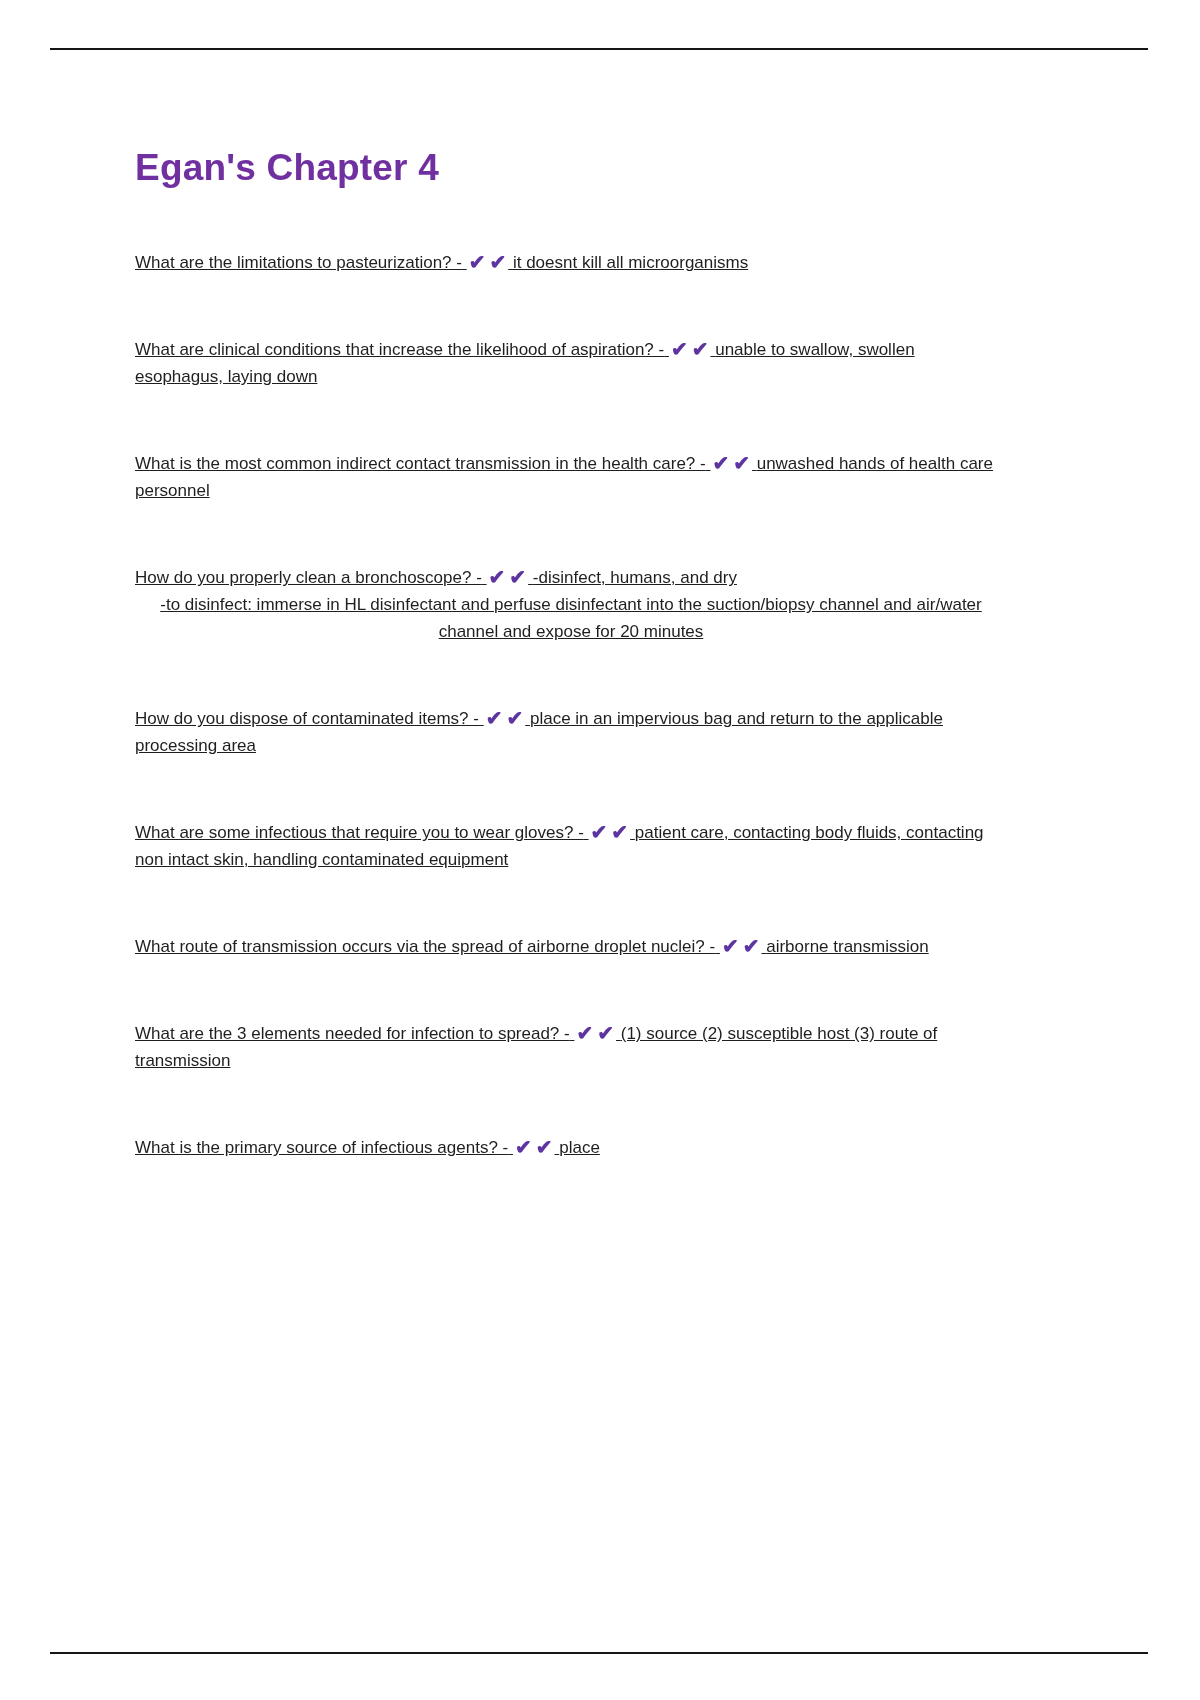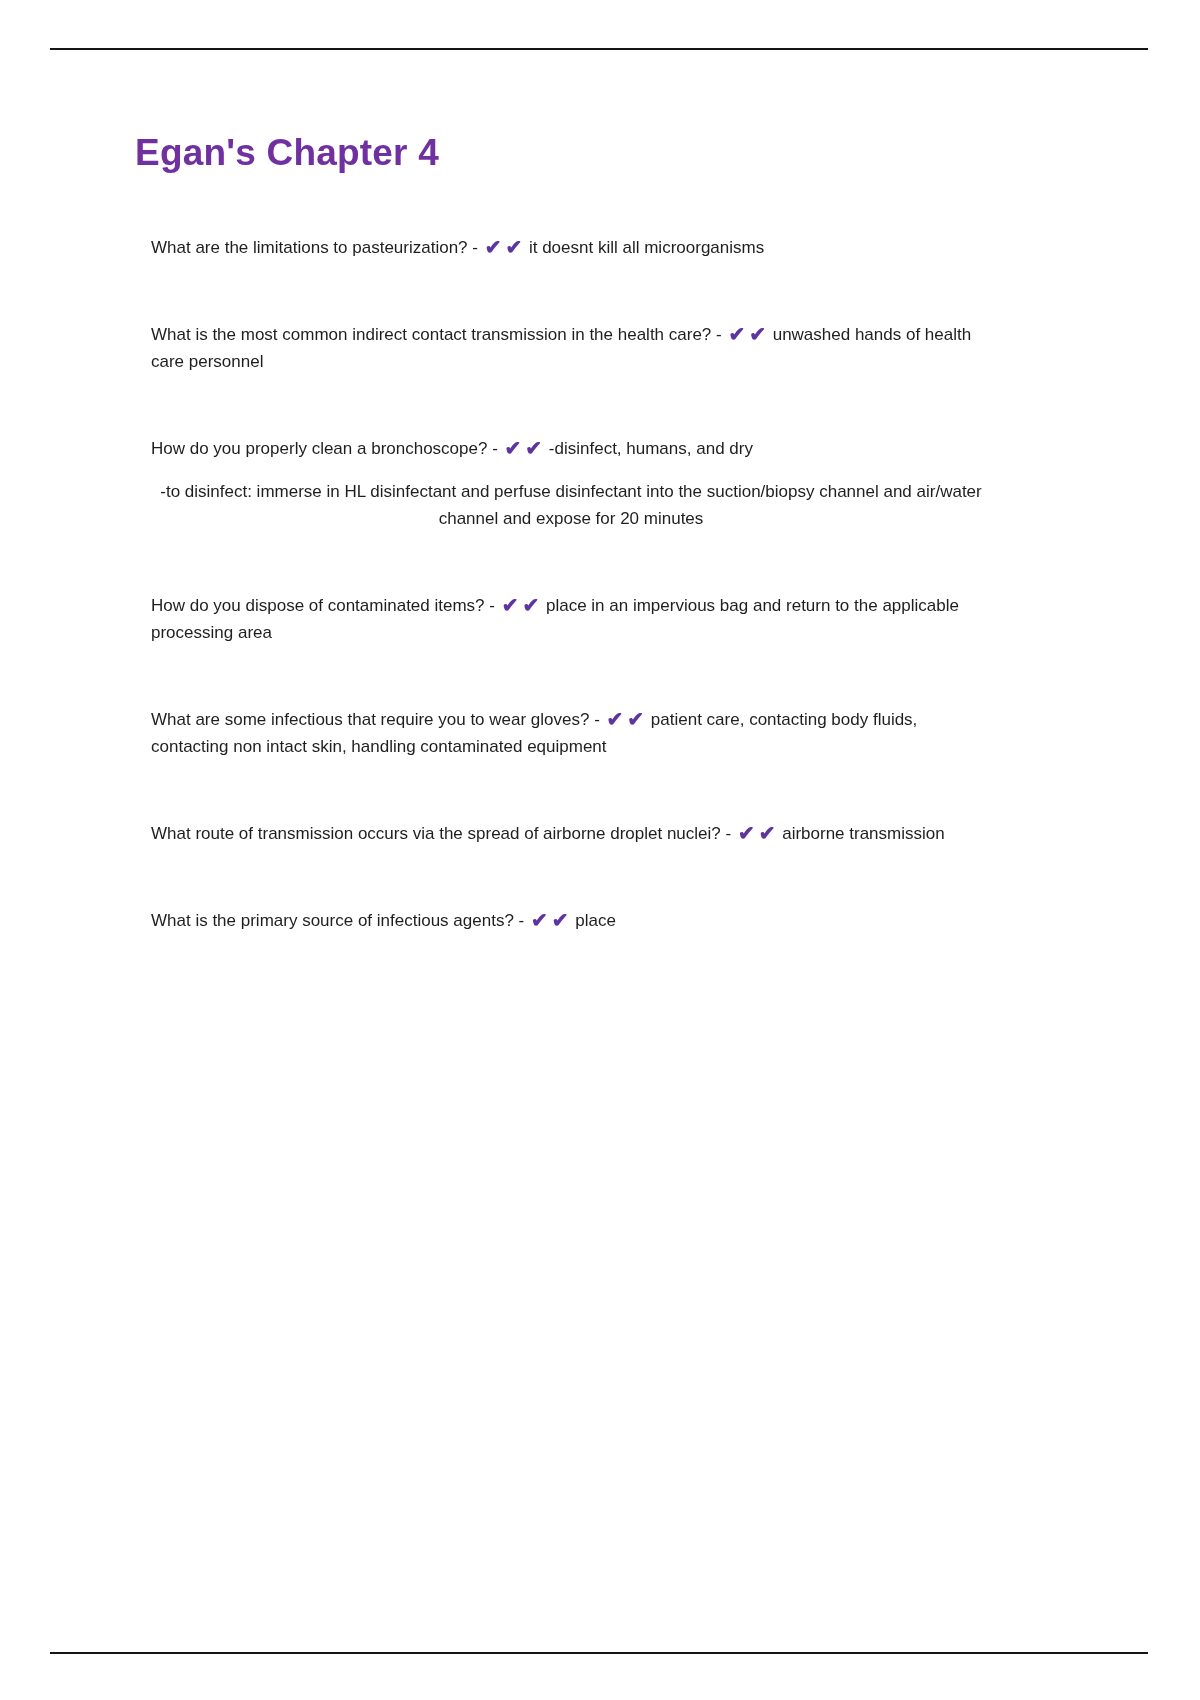--- a/index.html
+++ b/index.html
@@ -21,41 +21,42 @@
     position: absolute;
     left: 50px;
     right: 52px;
     height: 0;
     border-top: 2px solid #151515;
   }
   .rule.top { top: 48px; }
   .rule.bottom { top: 1652px; }
   .content {
     position: absolute;
-    top: 1px;
+    top: 16px;
     left: 135px;
     width: 872px;
     padding-top: 130px;
     box-sizing: border-box;
   }
   h1.doc-title {
     margin: 0 0 58px 0;
     font-size: 37px;
     line-height: 1.2;
     font-weight: bold;
     color: #7030A0;
     letter-spacing: 0.2px;
   }
   .qa-item {
     margin: 0 0 59px 0;
     font-size: 17px;
     line-height: 27px;
   }
   .qa-item p {
-    margin: 16px;
+    margin: 0;
+    text-decoration: underline;
   }
   .qa-note {
     margin: 15px 0 0 0;
     text-align: center;
   }
   .check {
     color: #5E35A0;
     font-weight: bold;
     font-size: 20px;
     line-height: 27px;
@@ -75,20 +76,25 @@
     <h1 class="doc-title">Egan's Chapter 4</h1>
 
     <div>
 
       <div class="qa-item">
         <p><span>What are the limitations to pasteurization? -</span>
           <span class="check">✔</span><span class="check">✔</span>
           <span>it doesnt kill all microorganisms</span></p>
       </div>
 
+      <div class="qa-item">
+        <p><span>What are clinical conditions that increase the likelihood of aspiration? -</span>
+          <span class="check">✔</span><span class="check">✔</span>
+          <span>unable to swallow, swollen esophagus, laying down</span></p>
+      </div>
 
 
       <div class="qa-item">
         <p><span>What is the most common indirect contact transmission in the health care? -</span>
           <span class="check">✔</span><span class="check">✔</span>
           <span>unwashed hands of health care personnel</span></p>
       </div>
 
       <div class="qa-item">
         <p><span>How do you properly clean a bronchoscope? -</span>
@@ -108,20 +114,25 @@
           <span class="check">✔</span><span class="check">✔</span>
           <span>patient care, contacting body fluids, contacting non intact skin, handling contaminated equipment</span></p>
       </div>
 
       <div class="qa-item">
         <p><span>What route of transmission occurs via the spread of airborne droplet nuclei? -</span>
           <span class="check">✔</span><span class="check">✔</span>
           <span>airborne transmission</span></p>
       </div>
 
+      <div class="qa-item">
+        <p><span>What are the 3 elements needed for infection to spread? -</span>
+          <span class="check">✔</span><span class="check">✔</span>
+          <span>(1) source (2) susceptible host (3) route of transmission</span></p>
+      </div>
 
       <div class="qa-item">
         <p><span>What is the primary source of infectious agents? -</span>
           <span class="check">✔</span><span class="check">✔</span>
           <span>place</span></p>
       </div>
 
     </div>
   </div>
 

